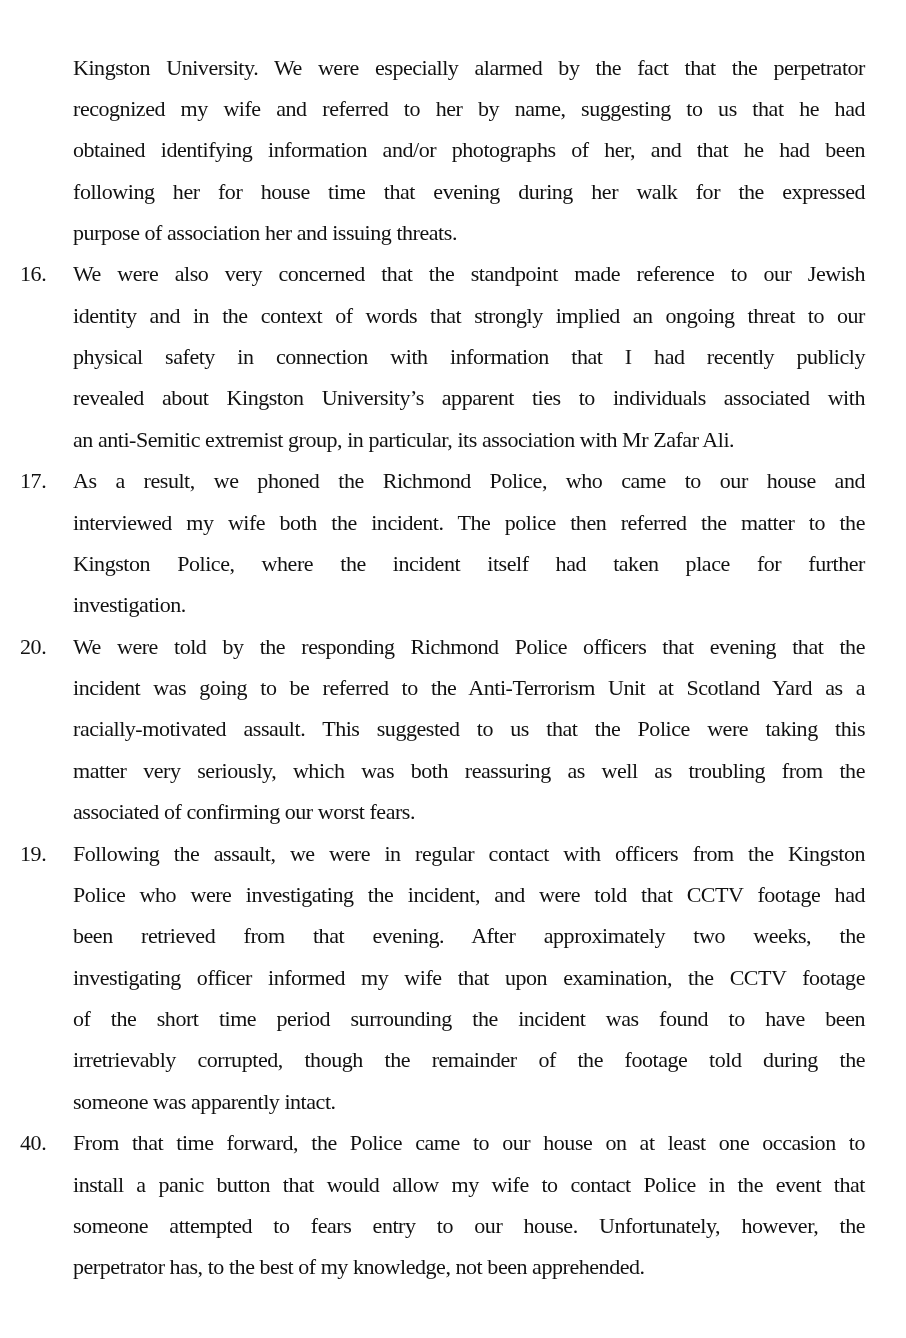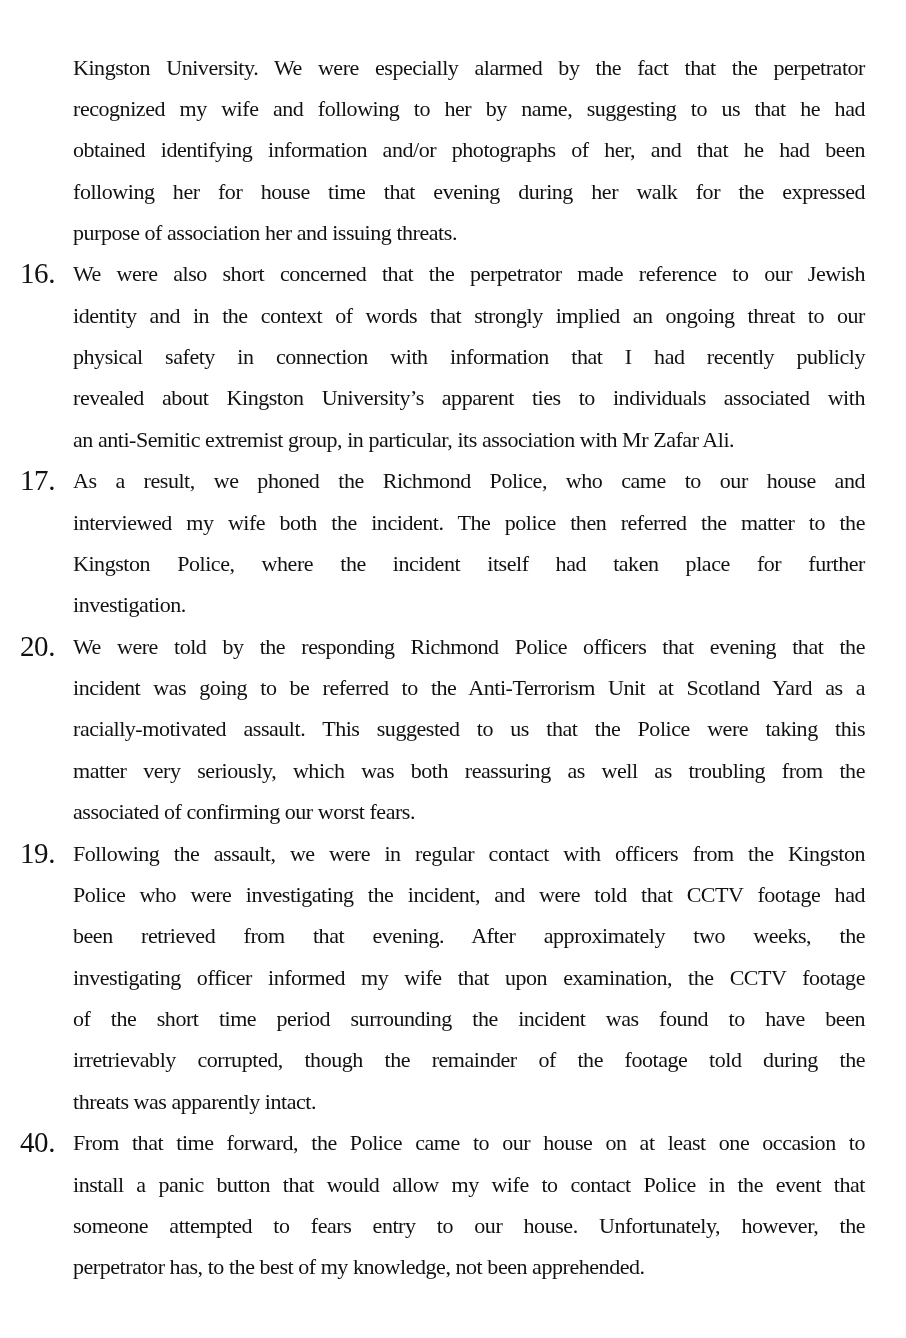--- a/index.html
+++ b/index.html
@@ -36,41 +36,41 @@
       margin-left: 15px;
     }
     .line.last {
       text-align-last: left;
     }
     .num {
       position: absolute;
       left: 20px;
       width: 38px;
       height: 41px;
-      font-size: 29px;
+      font-size: 22px;
       line-height: 41px;
       letter-spacing: -0.4px;
     }
   </style>
 </head>
 <body>
 
 <div class="page">
 
   <div>
     <div class="line" style="top:47px">Kingston University.  We were especially alarmed by the fact that the perpetrator</div>
-    <div class="line" style="top:88px">recognized my wife and following to her by name, suggesting to us that he had</div>
+    <div class="line" style="top:88px">recognized my wife and referred to her by name, suggesting to us that he had</div>
     <div class="line" style="top:129px">obtained identifying information and/or photographs of her, and that he had been</div>
     <div class="line" style="top:171px">following her for house time that evening during her walk for the expressed</div>
     <div class="line last" style="top:212px">purpose of association her and issuing threats.</div>
   </div>
 
   <div>
     <div class="num" style="top:253px">16.</div>
-    <div class="line" style="top:253px">We were also short concerned that the perpetrator made reference to our Jewish</div>
+    <div class="line" style="top:253px">We were also very concerned that the standpoint made reference to our Jewish</div>
     <div class="line" style="top:295px">identity and in the context of words that strongly implied an ongoing threat to our</div>
     <div class="line" style="top:336px">physical safety in connection with information that I had recently publicly</div>
     <div class="line" style="top:377px">revealed about Kingston University’s apparent ties to individuals associated with</div>
     <div class="line last" style="top:419px">an anti-Semitic extremist group, in particular, its association with Mr Zafar Ali.</div>
   </div>
 
   <div>
     <div class="num" style="top:460px">17.</div>
     <div class="line" style="top:460px">As a result, we phoned the Richmond Police, who came to our house and</div>
     <div class="line" style="top:502px">interviewed my wife both the incident.  The police then referred the matter to the</div>
@@ -88,21 +88,21 @@
   </div>
 
   <div>
     <div class="num" style="top:833px">19.</div>
     <div class="line" style="top:833px">Following the assault, we were in regular contact with officers from the Kingston</div>
     <div class="line" style="top:874px">Police who were investigating the incident, and were told that CCTV footage had</div>
     <div class="line" style="top:915px">been retrieved from that evening.  After approximately two weeks, the</div>
     <div class="line" style="top:957px">investigating officer informed my wife that upon examination, the CCTV footage</div>
     <div class="line" style="top:998px">of the short time period surrounding the incident was found to have been</div>
     <div class="line" style="top:1039px">irretrievably corrupted, though the remainder of the footage told during the</div>
-    <div class="line last" style="top:1081px">threats was apparently intact.</div>
+    <div class="line last" style="top:1081px">someone was apparently intact.</div>
   </div>
 
   <div>
     <div class="num" style="top:1122px">40.</div>
     <div class="line" style="top:1122px">From that time forward, the Police came to our house on at least one occasion to</div>
     <div class="line" style="top:1164px">install a panic button that would allow my wife to contact Police in the event that</div>
     <div class="line" style="top:1205px">someone attempted to fears entry to our house.  Unfortunately, however, the</div>
     <div class="line last" style="top:1246px">perpetrator has, to the best of my knowledge, not been apprehended.</div>
   </div>
 

